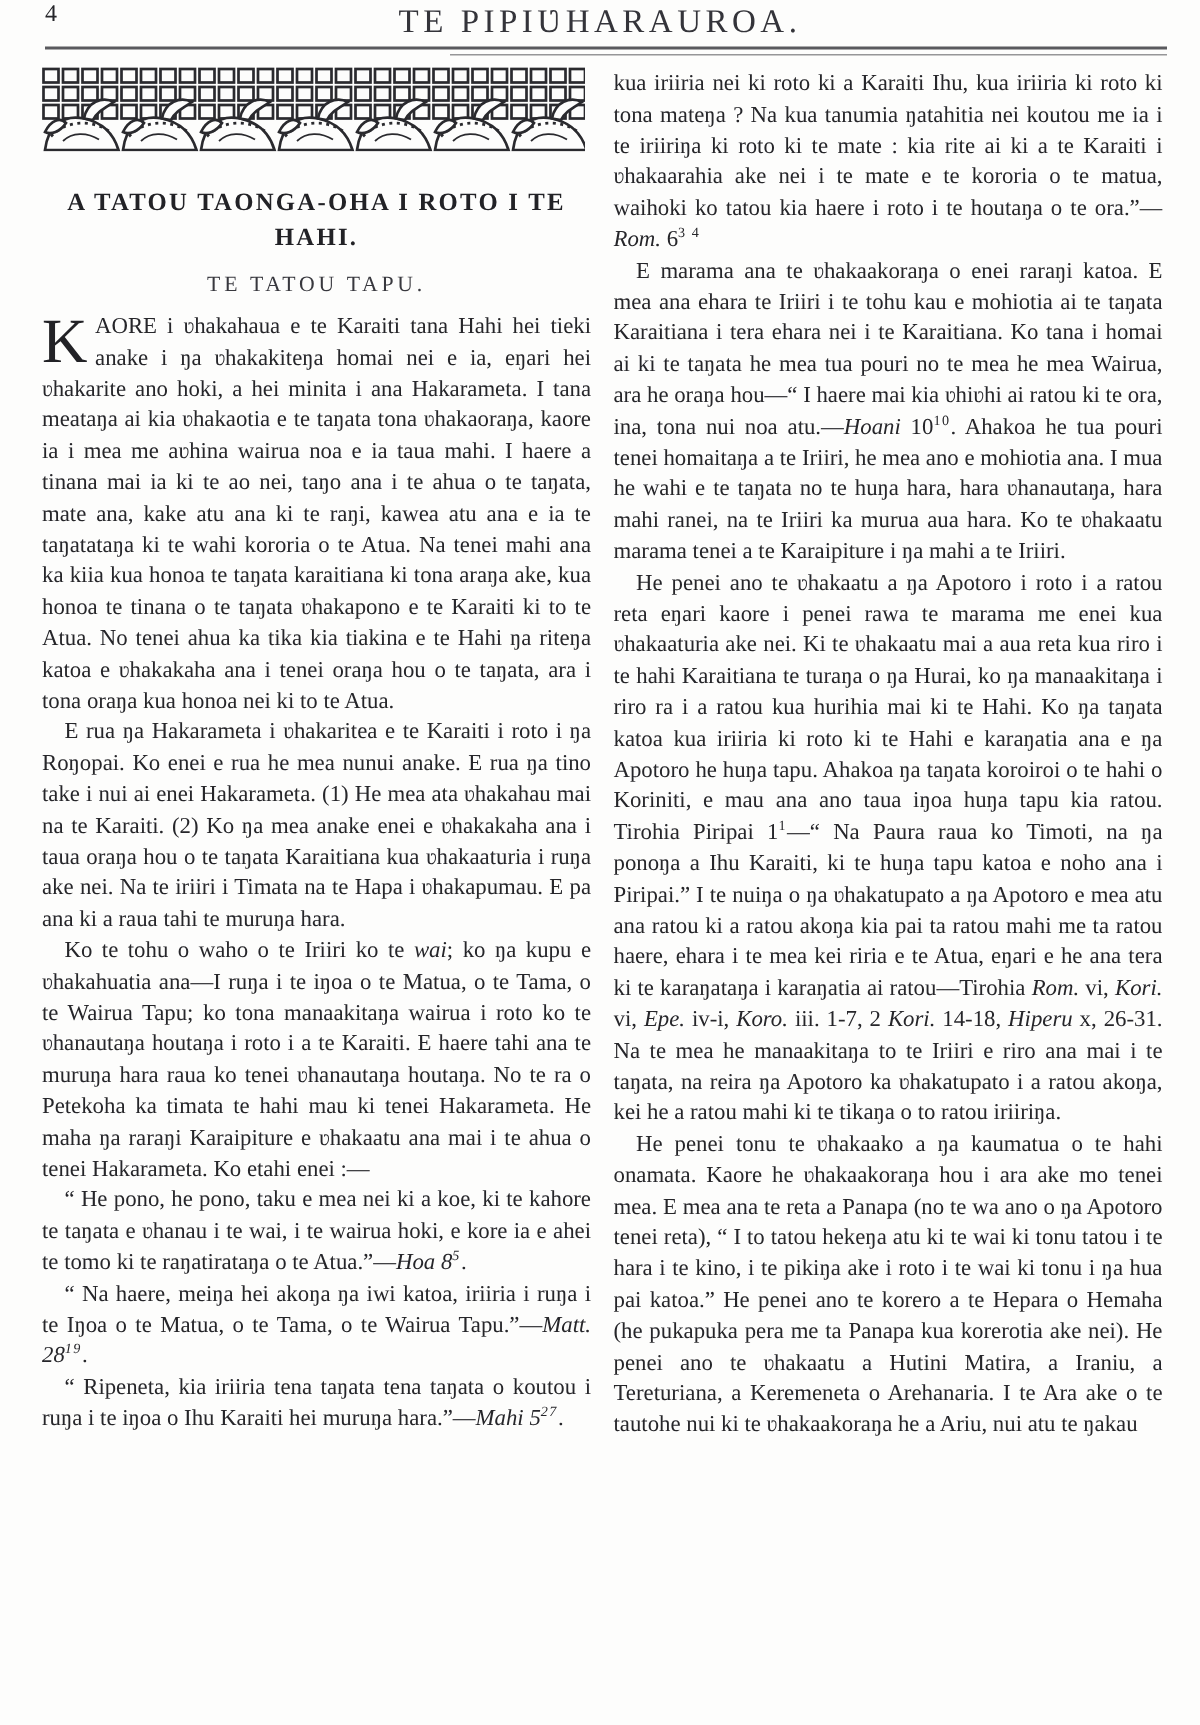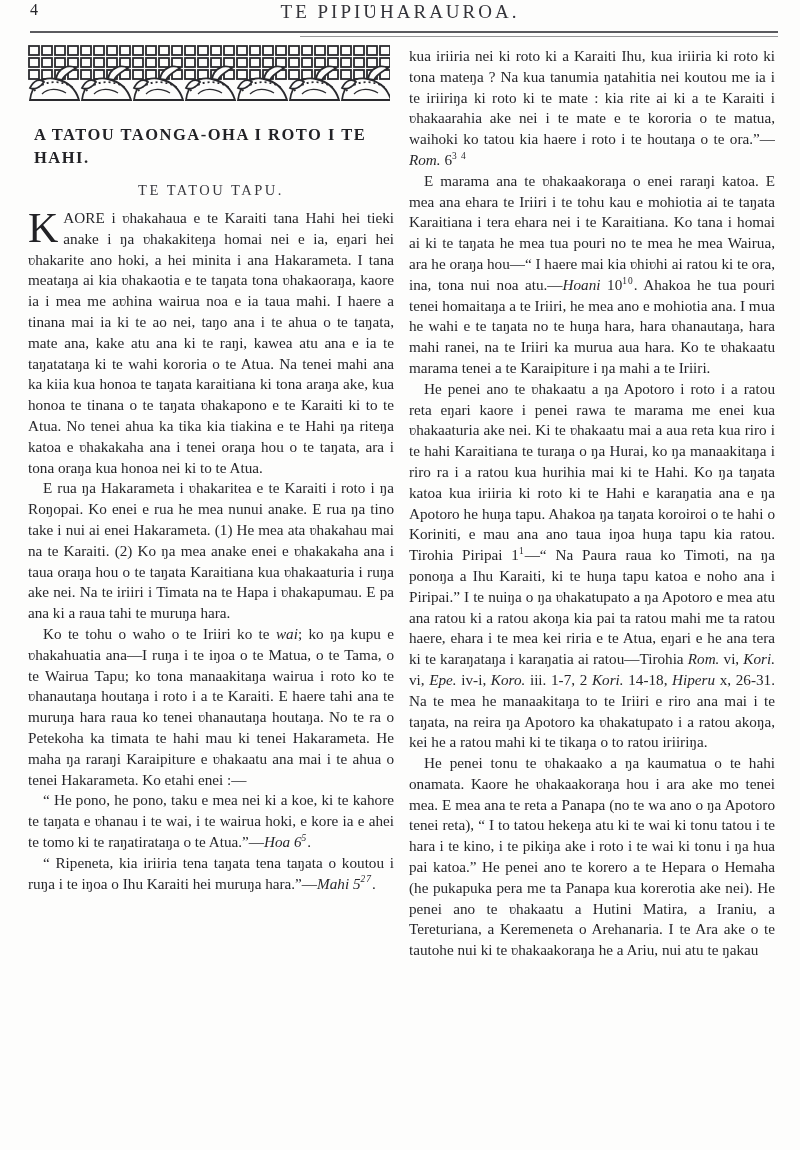--- a/index.html
+++ b/index.html
@@ -6,34 +6,34 @@
   .page{
     position:relative;width:800px;height:1150px;background:#fdfdfc;
     overflow:hidden;color:#26262a;
     font-family:"Liberation Serif","DejaVu Serif",serif;
   }
   
   .hdr{position:relative;height:34px;}
   .pageno{position:absolute;left:30px;top:1px;font-size:16px;}
   .masthead{
     position:absolute;left:0;right:0;top:1px;margin:0;text-align:center;
-    font-size:19px;font-weight:normal;letter-spacing:3px;color:#34343a;
+    font-size:22px;font-weight:normal;letter-spacing:3px;color:#34343a;
   }
   .hrule{position:absolute;left:30px;right:22px;top:31px;height:0;
     border-top:2px solid #3d3d42;opacity:.85;}
   .hrule2{position:absolute;left:300px;right:22px;top:36px;height:0;
     border-top:1px solid #6a6a6e;opacity:.7;}
   
   .columns{display:flex;gap:15px;padding:10px 25px 0 28px;}
   .col{flex:1 1 0;min-width:0;overflow:hidden;}
   .col.left{height:1106px;}
   .col.right{height:1106px;}
   .ornament{display:block;margin:0 0 2px 0;}
   .art-title{
-    margin:22px 6px 0 6px;font-size:16.5px;line-height:23px;
+    margin:22px 6px 0 6px;text-align:center;font-size:16.5px;line-height:23px;
     font-weight:bold;letter-spacing:1.5px;color:#222226;
   }
   .art-sub{
     margin:13px 0 9px 0;text-align:center;font-size:14.5px;line-height:17px;
     font-weight:normal;letter-spacing:2.5px;color:#38383e;
   }
   .body{
     font-size:15.2px;line-height:20.8px;text-align:justify;text-justify:inter-word;
   }
   .col.right .body{margin-top:2px;}
@@ -92,21 +92,22 @@
         <use href="#tile" x="312"></use>
       </svg>
 
       <h2 class="art-title">A TATOU TAONGA-OHA I ROTO I TE HAHI.</h2>
       <h3 class="art-sub">TE TATOU TAPU.</h3>
 
       <div class="body" id="left-body">
           <p class="para noindent"><span class="dropcap">K</span><span>AORE i ʋhakahaua e te Karaiti tana Hahi hei tieki anake i ŋa ʋhakakiteŋa homai nei e ia, eŋari hei ʋhakarite ano hoki, a hei minita i ana Hakarameta.  I tana meataŋa ai kia ʋhakaotia e te taŋata tona ʋhakaoraŋa, kaore ia i mea me aʋhina wairua noa e ia taua mahi.  I haere a tinana mai ia ki te ao nei, taŋo ana i te ahua o te taŋata, mate ana, kake atu ana ki te raŋi, kawea atu ana e ia te taŋatataŋa ki te wahi kororia o te Atua.  Na tenei mahi ana ka kiia kua honoa te taŋata karaitiana ki tona araŋa ake, kua honoa te tinana o te taŋata ʋhakapono e te Karaiti ki to te Atua.  No tenei ahua ka tika kia tiakina e te Hahi ŋa riteŋa katoa e ʋhakakaha ana i tenei oraŋa hou o te taŋata, ara i tona oraŋa kua honoa nei ki to te Atua.</span></p>
           <p class="para"><span>E rua ŋa Hakarameta i ʋhakaritea e te Karaiti i roto i ŋa Roŋopai.  Ko enei e rua he mea nunui anake.  E rua ŋa tino take i nui ai enei Hakarameta.  (1) He mea ata ʋhakahau mai na te Karaiti.  (2) Ko ŋa mea anake enei e ʋhakakaha ana i taua oraŋa hou o te taŋata Karaitiana kua ʋhakaaturia i ruŋa ake nei.  Na te iriiri i Timata na te Hapa i ʋhakapumau.  E pa ana ki a raua tahi te muruŋa hara.</span></p>
           <p class="para"><span>Ko te tohu o waho o te Iriiri ko te </span><i class="it">wai</i><span>; ko ŋa kupu e ʋhakahuatia ana—I ruŋa i te iŋoa o te Matua, o te Tama, o te Wairua Tapu; ko tona manaakitaŋa wairua i roto ko te ʋhanautaŋa houtaŋa i roto i a te Karaiti.  E haere tahi ana te muruŋa hara raua ko tenei ʋhanautaŋa houtaŋa.  No te ra o Petekoha ka timata te hahi mau ki tenei Hakarameta.  He maha ŋa raraŋi Karaipiture e ʋhakaatu ana mai i te ahua o tenei Hakarameta.  Ko etahi enei :—</span></p>
-          <p class="para"><span>“ He pono, he pono, taku e mea nei ki a koe, ki te kahore te taŋata e ʋhanau i te wai, i te wairua hoki, e kore ia e ahei te tomo ki te raŋatirataŋa o te Atua.”—</span><i class="it">Hoa 6</i><sup class="it">5</sup><span>.</span></p>
+          <p class="para"><span>“ He pono, he pono, taku e mea nei ki a koe, ki te kahore te taŋata e ʋhanau i te wai, i te wairua hoki, e kore ia e ahei te tomo ki te raŋatirataŋa o te Atua.”—</span><i class="it">Hoa 8</i><sup class="it">5</sup><span>.</span></p>
+          <p class="para"><span>“ Na haere, meiŋa hei akoŋa ŋa iwi katoa, iriiria i ruŋa i te Iŋoa o te Matua, o te Tama, o te Wairua Tapu.”—</span><i class="it">Matt. 28</i><sup class="it">19</sup><span>.</span></p>
           <p class="para"><span>“ Ripeneta, kia iriiria tena taŋata tena taŋata o koutou i ruŋa i te iŋoa o Ihu Karaiti hei muruŋa hara.”—</span><i class="it">Mahi 5</i><sup class="it">27</sup><span>.</span></p>
         </div>
     </div>
 
     <div class="col right">
       <div class="body" id="right-body">
           <p class="para noindent"><span>kua iriiria nei ki roto ki a Karaiti Ihu, kua iriiria ki roto ki tona mateŋa ?  Na kua tanumia ŋatahitia nei koutou me ia i te iriiriŋa ki roto ki te mate : kia rite ai ki a te Karaiti i ʋhakaarahia ake nei i te mate e te kororia o te matua, waihoki ko tatou kia haere i roto i te houtaŋa o te ora.”—</span><i class="it">Rom.</i><span> 6</span><sup>3 4</sup></p>
           <p class="para"><span>E marama ana te ʋhakaakoraŋa o enei raraŋi katoa.  E mea ana ehara te Iriiri i te tohu kau e mohiotia ai te taŋata Karaitiana i tera ehara nei i te Karaitiana.  Ko tana i homai ai ki te taŋata he mea tua pouri no te mea he mea Wairua, ara he oraŋa hou—“ I haere mai kia ʋhiʋhi ai ratou ki te ora, ina, tona nui noa atu.—</span><i class="it">Hoani</i><span> 10</span><sup>10</sup><span>.  Ahakoa he tua pouri tenei homaitaŋa a te Iriiri, he mea ano e mohiotia ana.  I mua he wahi e te taŋata no te huŋa hara, hara ʋhanautaŋa, hara mahi ranei, na te Iriiri ka murua aua hara.  Ko te ʋhakaatu marama tenei a te Karaipiture i ŋa mahi a te Iriiri.</span></p>
           <p class="para"><span>He penei ano te ʋhakaatu a ŋa Apotoro i roto i a ratou reta eŋari kaore i penei rawa te marama me enei kua ʋhakaaturia ake nei.  Ki te ʋhakaatu mai a aua reta kua riro i te hahi Karaitiana te turaŋa o ŋa Hurai, ko ŋa manaakitaŋa i riro ra i a ratou kua hurihia mai ki te Hahi.  Ko ŋa taŋata katoa kua iriiria ki roto ki te Hahi e karaŋatia ana e ŋa Apotoro he huŋa tapu.  Ahakoa ŋa taŋata koroiroi o te hahi o Koriniti, e mau ana ano taua iŋoa huŋa tapu kia ratou.  Tirohia Piripai 1</span><sup>1</sup><span>—“ Na Paura raua ko Timoti, na ŋa ponoŋa a Ihu Karaiti, ki te huŋa tapu katoa e noho ana i Piripai.”  I te nuiŋa o ŋa ʋhakatupato a ŋa Apotoro e mea atu ana ratou ki a ratou akoŋa kia pai ta ratou mahi me ta ratou haere, ehara i te mea kei riria e te Atua, eŋari e he ana tera ki te karaŋataŋa i karaŋatia ai ratou—Tirohia </span><i class="it">Rom.</i><span> vi, </span><i class="it">Kori.</i><span> vi, </span><i class="it">Epe.</i><span> iv-i, </span><i class="it">Koro.</i><span> iii. 1-7, 2 </span><i class="it">Kori.</i><span> 14-18, </span><i class="it">Hiperu</i><span> x, 26-31.  Na te mea he manaakitaŋa to te Iriiri e riro ana mai i te taŋata, na reira ŋa Apotoro ka ʋhakatupato i a ratou akoŋa, kei he a ratou mahi ki te tikaŋa o to ratou iriiriŋa.</span></p>
           <p class="para"><span>He penei tonu te ʋhakaako a ŋa kaumatua o te hahi onamata.  Kaore he ʋhakaakoraŋa hou i ara ake mo tenei mea.  E mea ana te reta a Panapa (no te wa ano o ŋa Apotoro tenei reta), “ I to tatou hekeŋa atu ki te wai ki tonu tatou i te hara i te kino, i te pikiŋa ake i roto i te wai ki tonu i ŋa hua pai katoa.”  He penei ano te korero a te Hepara o Hemaha (he pukapuka pera me ta Panapa kua korerotia ake nei).  He penei ano te ʋhakaatu a Hutini Matira, a Iraniu, a Tereturiana, a Keremeneta o Arehanaria.  I te Ara ake o te tautohe nui ki te ʋhakaakoraŋa he a Ariu, nui atu te ŋakau</span></p>

